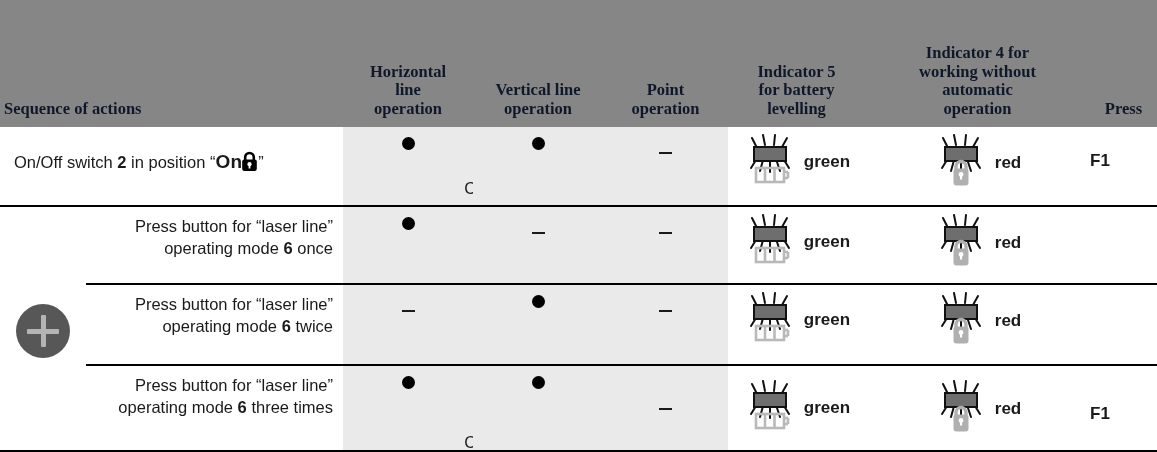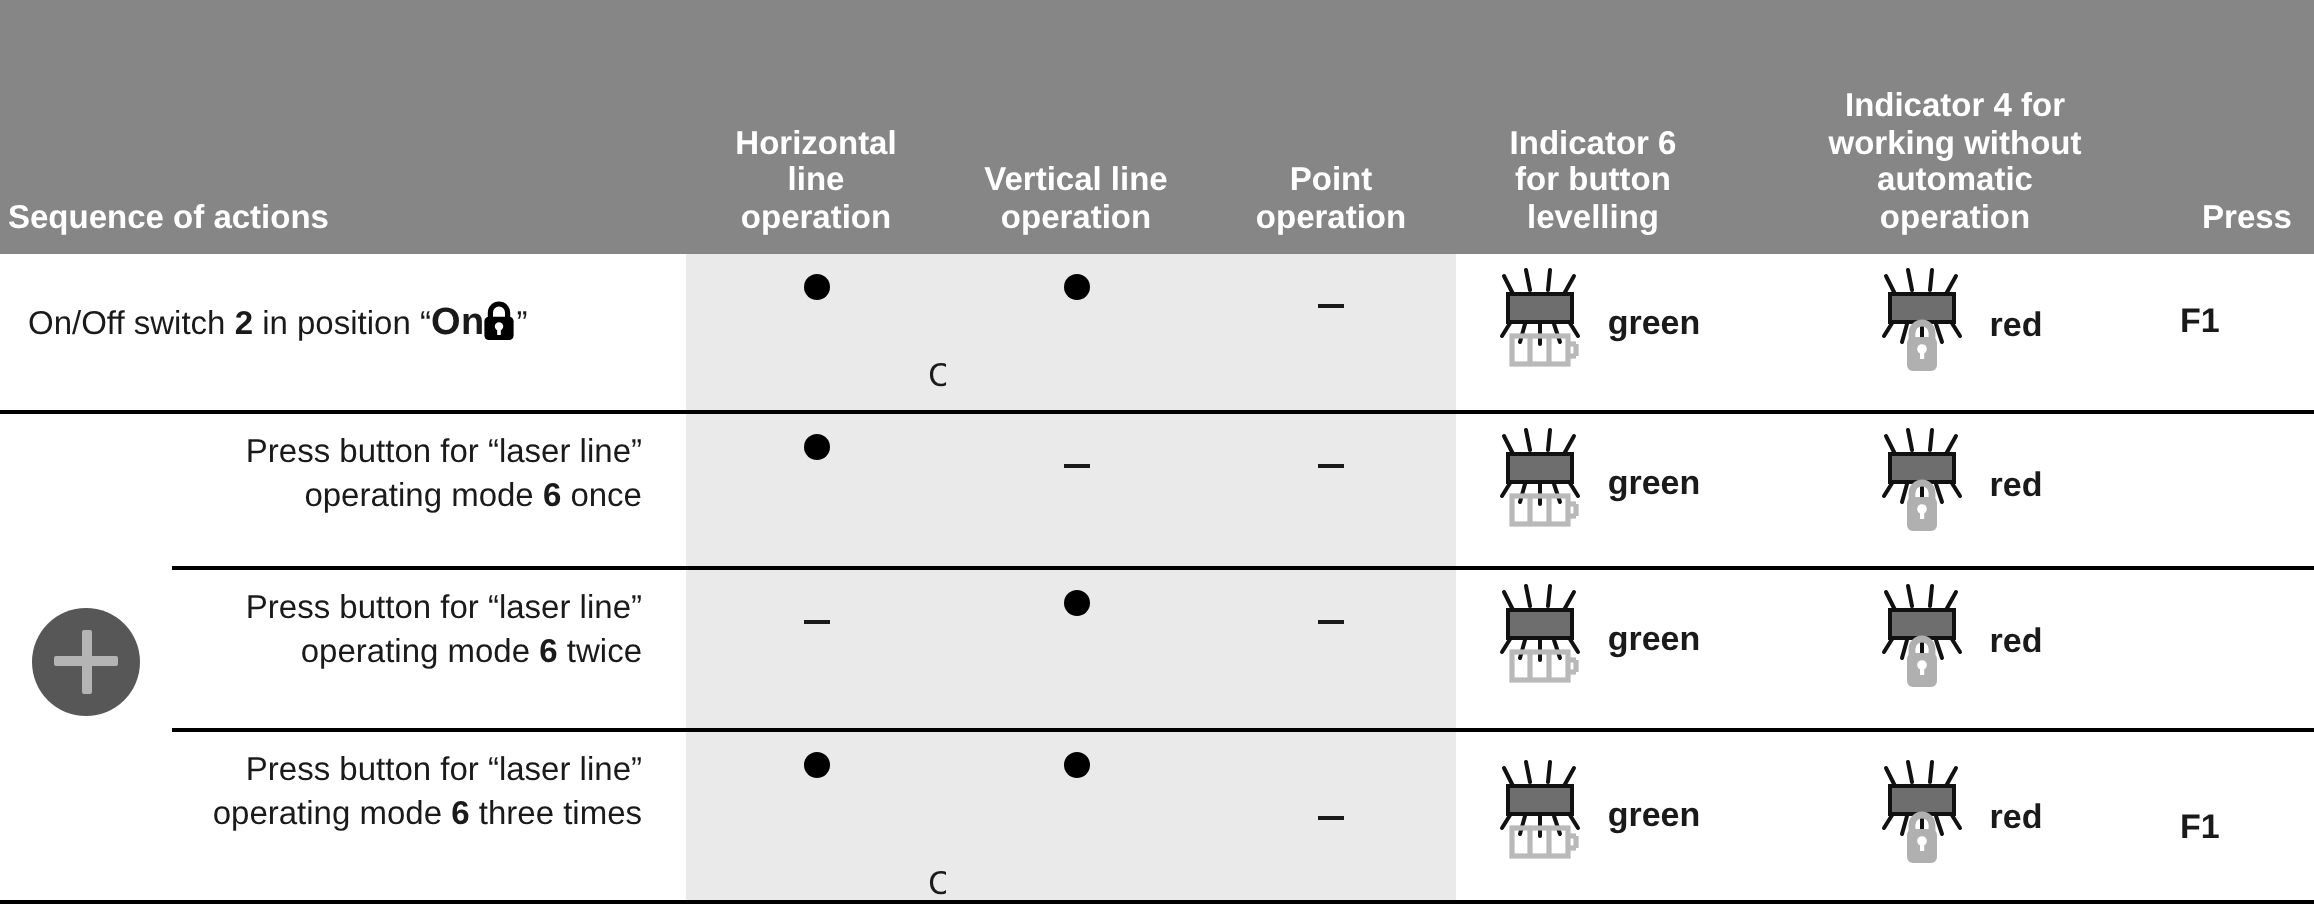--- a/index.html
+++ b/index.html
@@ -25,28 +25,29 @@
     width: 1157px;
     border-collapse: collapse;
     table-layout: fixed;
   }
 
   
   thead tr {
     background: #868686;
   }
   thead th {
-    color: #ffffff;
+    color: #0f172a;
     font-weight: bold;
     font-size: 16.5px;
     line-height: 1.12;
     padding: 0 4px 9px 4px;
     height: 118px;
     vertical-align: bottom;
     border: 0;
+    font-family: Liberation Serif, serif;
   }
   th.h-seq {
     text-align: left;
     padding-left: 4px;
   }
   th.h-center { text-align: center; }
 
   
   tbody td {
     border-top: 2px solid #000000;
@@ -90,21 +91,21 @@
     margin-left: -2.5px;
   }
   .plus-circle::after {
     top: 50%; left: 11px;
     width: 32px; height: 5px;
     margin-top: -2.5px;
   }
 
   
   td.c-action {
-    padding: 9px 22px 10px 14px;
+    padding: 9px 10px 10px 14px;
     line-height: 1.32;
   }
   td.c-action.indented { padding-left: 8px; text-align: right; }
   .b { font-weight: bold; }
   .on-strong { font-weight: bold; font-size: 19px; letter-spacing: .2px; }
 
   
   td.c-mark {
     text-align: center;
     position: relative;
@@ -194,22 +195,22 @@
       </th>
       <th class="h-center">
         <span>Vertical line</span><br>
         <span>operation</span>
       </th>
       <th class="h-center">
         <span>Point</span><br>
         <span>operation</span>
       </th>
       <th class="h-center">
-        <span>Indicator 6</span><br>
-        <span>for button</span><br>
+        <span>Indicator 5</span><br>
+        <span>for battery</span><br>
         <span>levelling</span>
       </th>
       <th class="h-center">
         <span>Indicator 4 for</span><br>
         <span>working without</span><br>
         <span>automatic</span><br>
         <span>operation</span>
       </th>
       <th class="h-center">Press</th>
     </tr>

